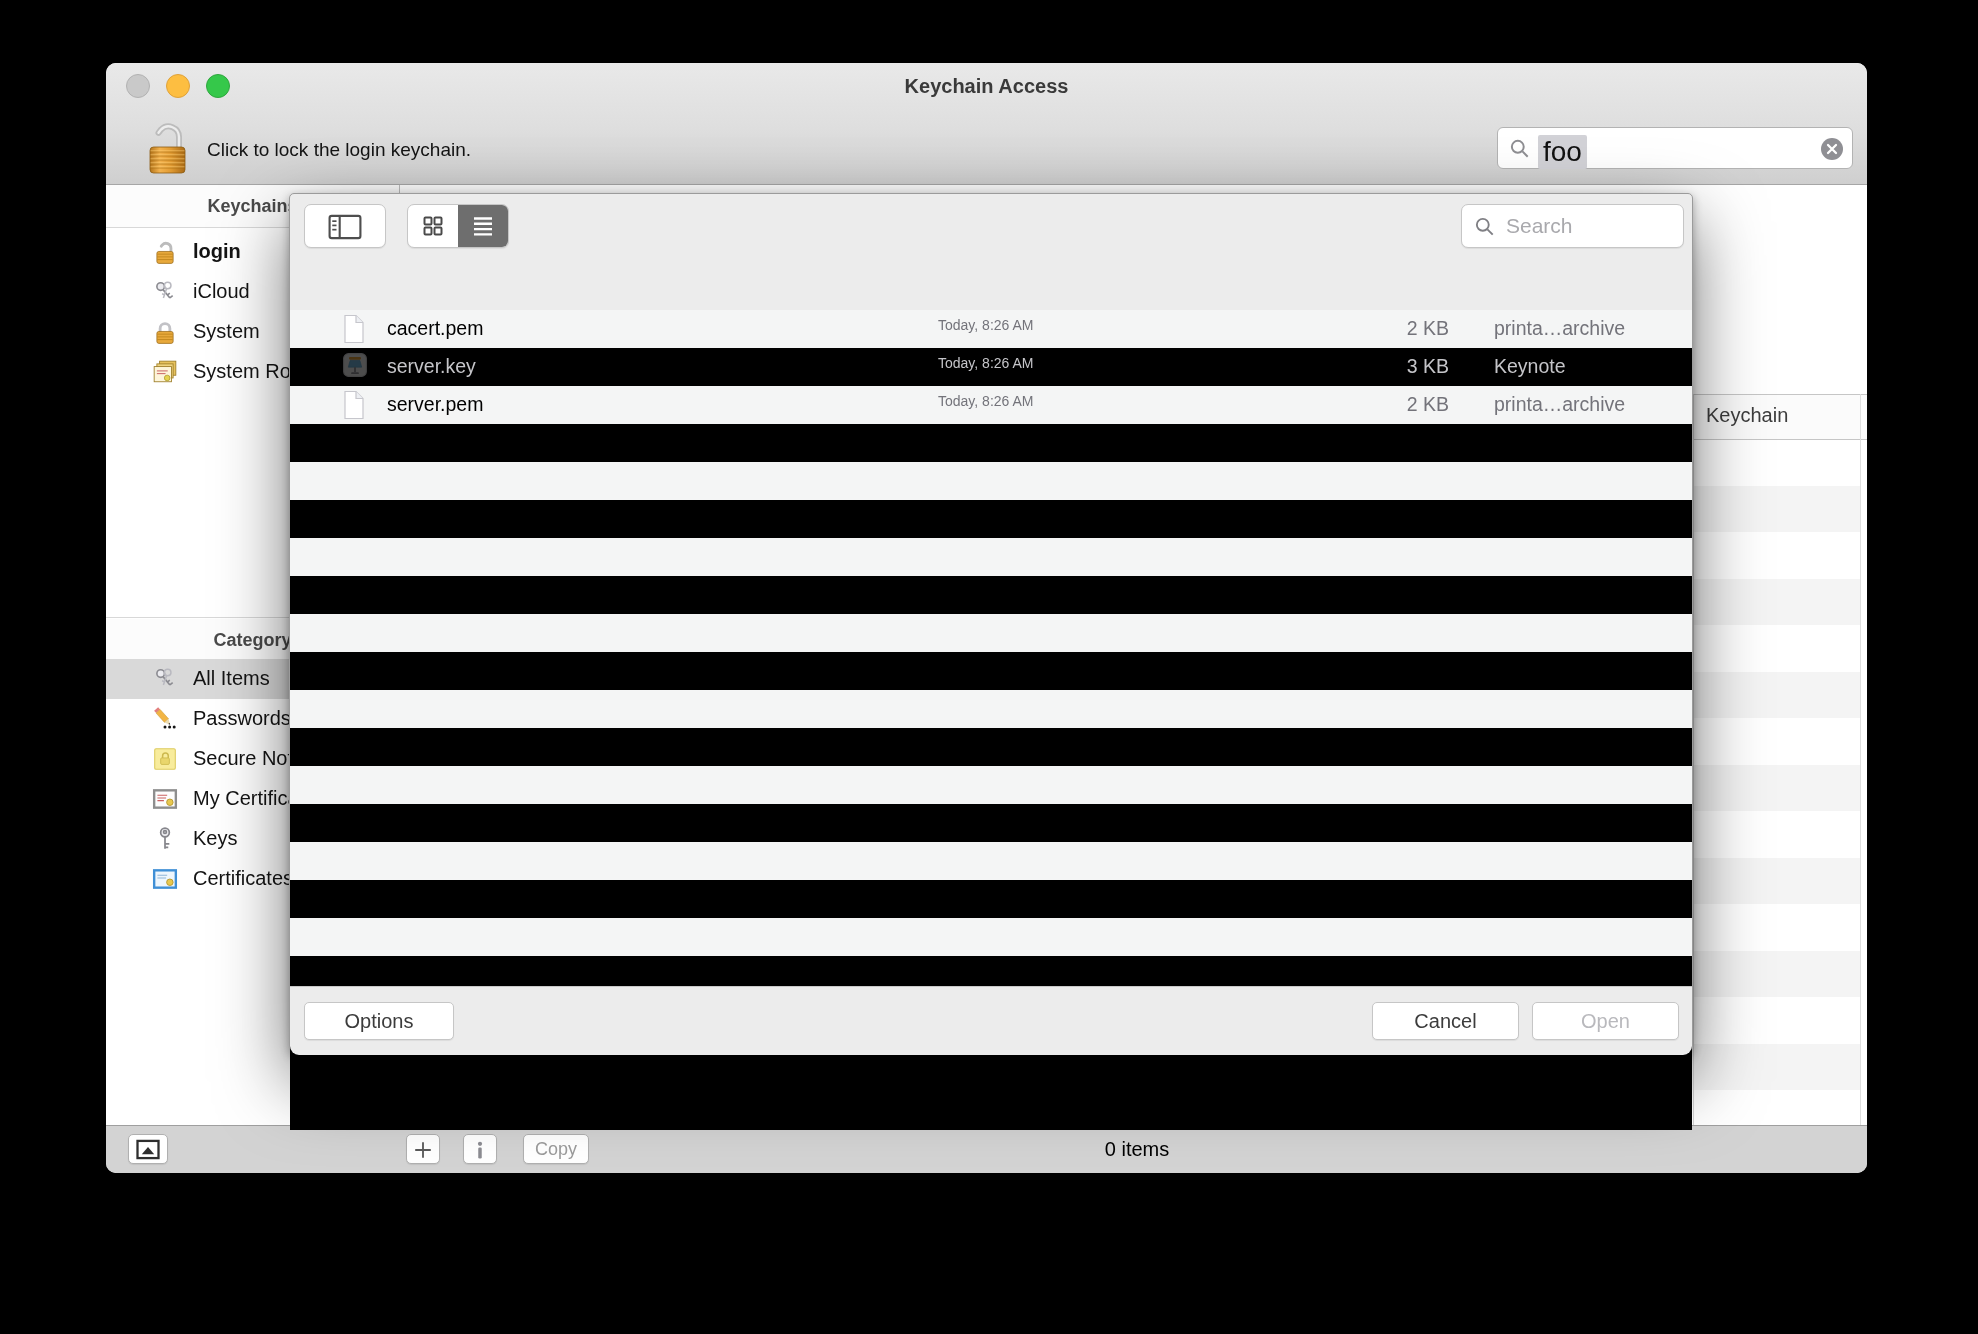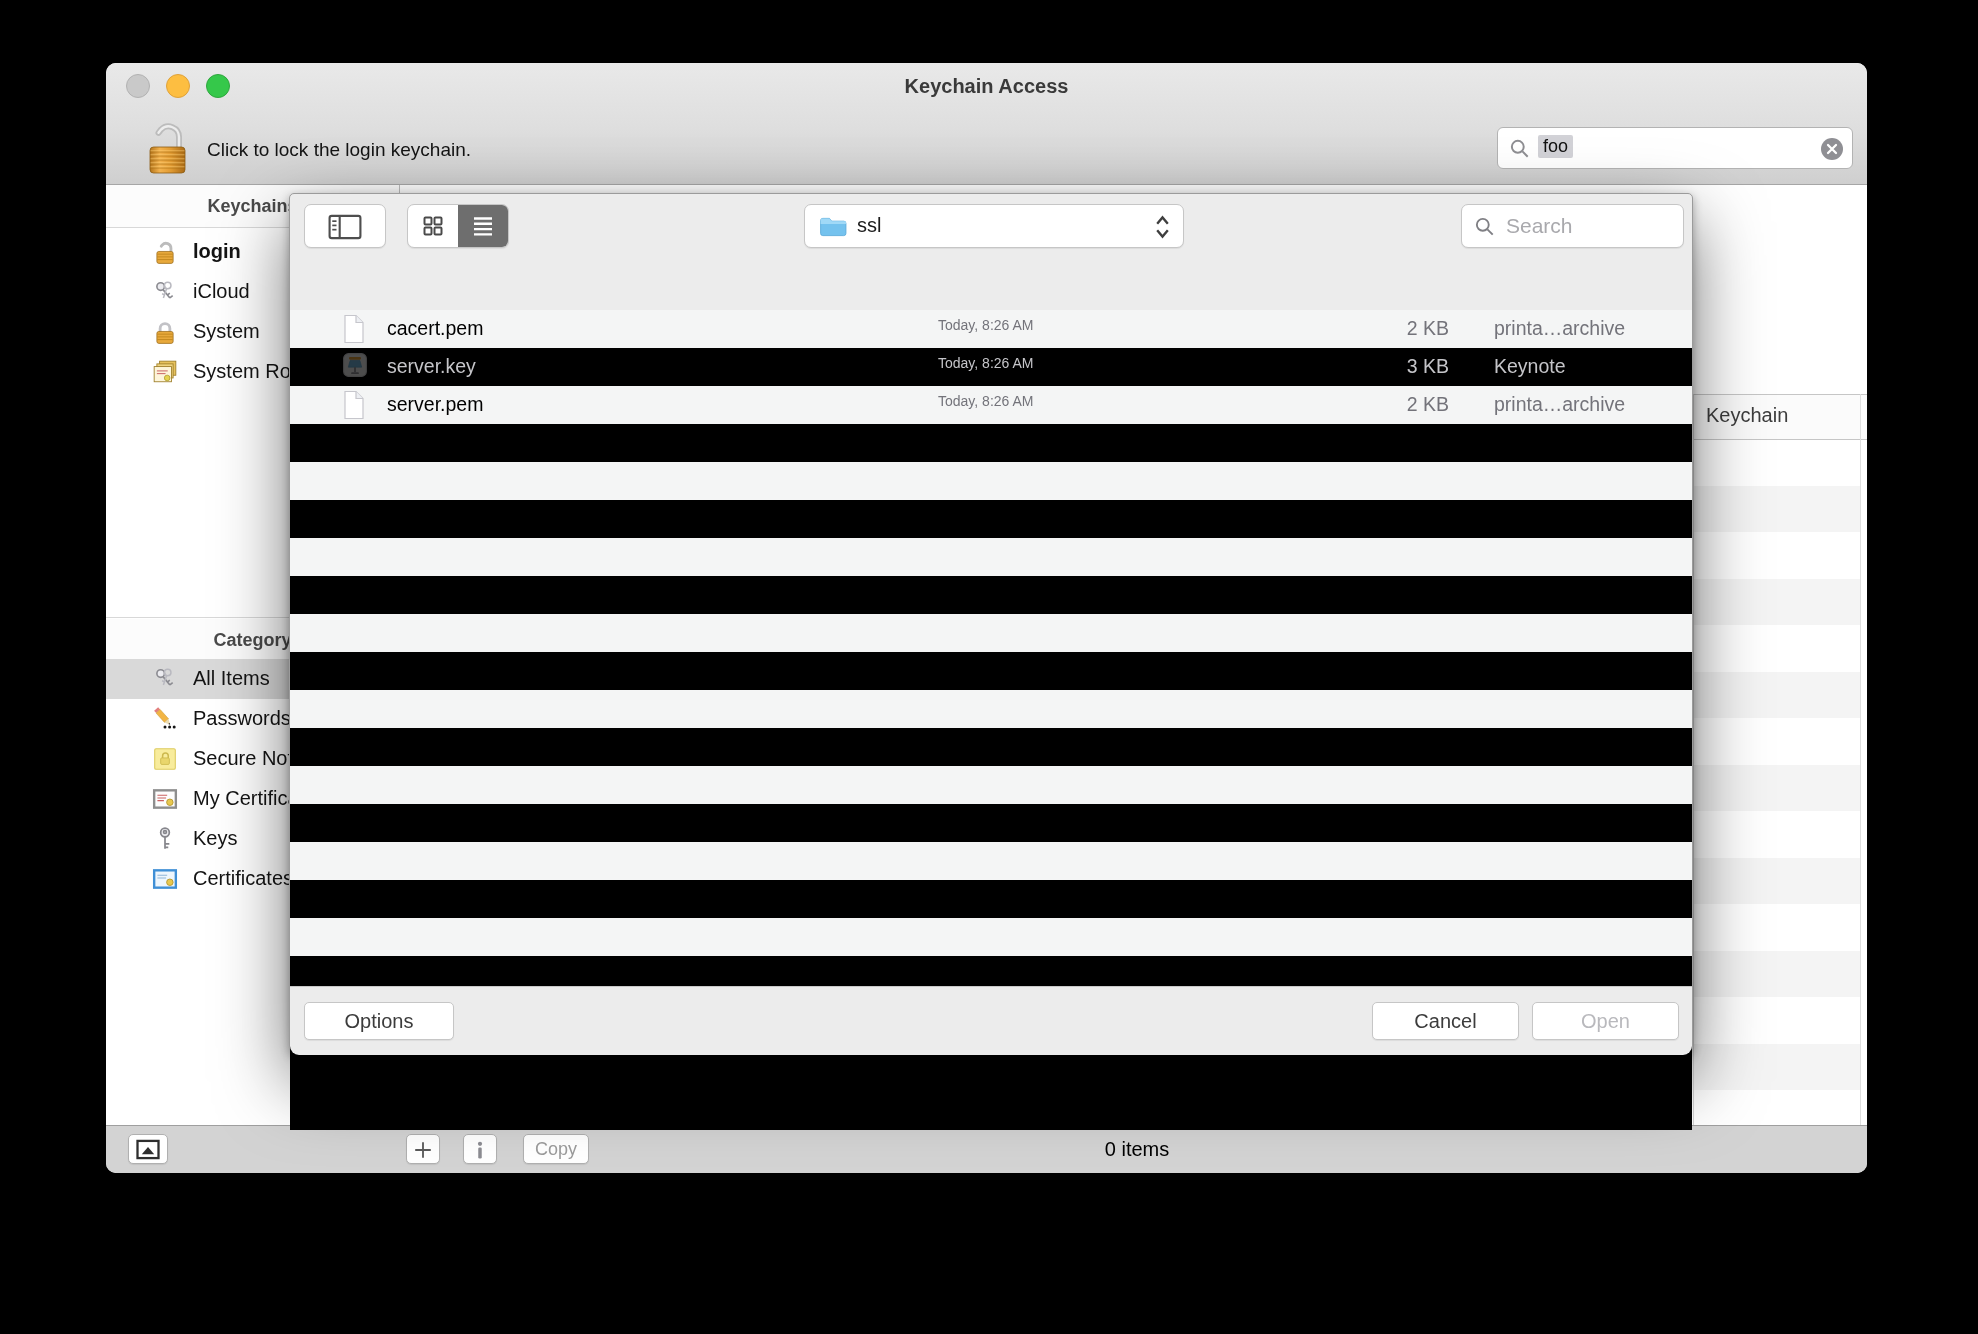--- a/index.html
+++ b/index.html
@@ -19,21 +19,21 @@
   .tl.min   { left:60px;  background:#fdbe41; border:1px solid #dfa23b; }
   .tl.zoom  { left:100px; background:#35c84a; border:1px solid #2fa63e; }
   .win-title { position:absolute; left:0; top:12px; width:100%; text-align:center;
                font-size:20px; font-weight:bold; color:#3a3a3a; }
   .lock-btn { position:absolute; left:40px; top:48px; width:42px; height:64px; }
   .lock-text { position:absolute; left:101px; top:76px; font-size:19px; color:#141414; }
 
   .main-search { position:absolute; left:1391px; top:64px; width:356px; height:42px;
                  background:#fff; border:1px solid #b3b3b3; border-radius:6px; }
   .main-search .mag { position:absolute; left:11px; top:10px; }
-  .main-search .val { position:absolute; left:40px; top:7px; font-size:18px; color:#111;
+  .main-search .val { position:absolute; left:40px; top:7px; font-size:28px; color:#111;
                       background:#d2d2d7; padding:1px 5px; border-radius:2px; }
   .main-search .clear { position:absolute; right:8px; top:9px; width:24px; height:24px; }
 
   .sidebar { position:absolute; left:0; top:122px; width:294px; height:940px; background:#fff;
              border-right:1px solid #bdbdbd; overflow:hidden; }
   .side-header { position:absolute; left:0; width:100%; height:43px; line-height:43px;
                  text-align:center; font-size:18px; font-weight:bold; color:#4a4a4a;
                  border-bottom:1px solid #d8d8d8; background:#fcfcfc; white-space:nowrap; }
   .side-row { position:absolute; left:0; width:100%; height:40px; white-space:nowrap; }
   .side-row.selected { background:#d9d9d9; }
@@ -363,35 +363,20 @@
             <g stroke="#fff" stroke-width="2.4">
               <line x1="3" y1="4.5" x2="21" y2="4.5"></line>
               <line x1="3" y1="9.8" x2="21" y2="9.8"></line>
               <line x1="3" y1="15.1" x2="21" y2="15.1"></line>
               <line x1="3" y1="20.4" x2="21" y2="20.4"></line>
             </g>
           </svg>
       </div>
     </div>
 
-    <div class="dlg-btn popup">
-      <span class="folder">
-        <svg width="28" height="22" viewBox="0 0 26 20">
-            <path d="M1.5 4 a2 2 0 0 1 2 -2 h6.2 l2 2.6 h11.3 a2 2 0 0 1 2 2 V16 a2 2 0 0 1 -2 2 H3.5 a2 2 0 0 1 -2 -2 Z" fill="#74c2ee" stroke="#57a9da" stroke-width=".8"></path>
-            <path d="M1.5 4 a2 2 0 0 1 2 -2 h6.2 l2 2.6 h13.3 v2.6 H1.5 Z" fill="#a0d9f7"></path>
-          </svg>
-      </span>
-      <span class="val">ssl</span>
-      <span class="stepper">
-        <svg width="17" height="28" viewBox="0 0 16 26">
-            <path d="M3 10 L8 4 L13 10" fill="none" stroke="#3e3e3e" stroke-width="2.2"></path>
-            <path d="M3 16 L8 22 L13 16" fill="none" stroke="#3e3e3e" stroke-width="2.2"></path>
-          </svg>
-      </span>
-    </div>
 
     <div class="dlg-btn dlg-search">
       <span class="mag">
         <svg width="22" height="22" viewBox="0 0 20 20">
             <circle cx="8" cy="8" r="5.4" fill="none" stroke="#7f7f84" stroke-width="1.7"></circle>
             <line x1="12.2" y1="12.2" x2="17" y2="17" stroke="#7f7f84" stroke-width="1.7"></line>
           </svg>
       </span>
       <span class="ph">Search</span>
     </div>

